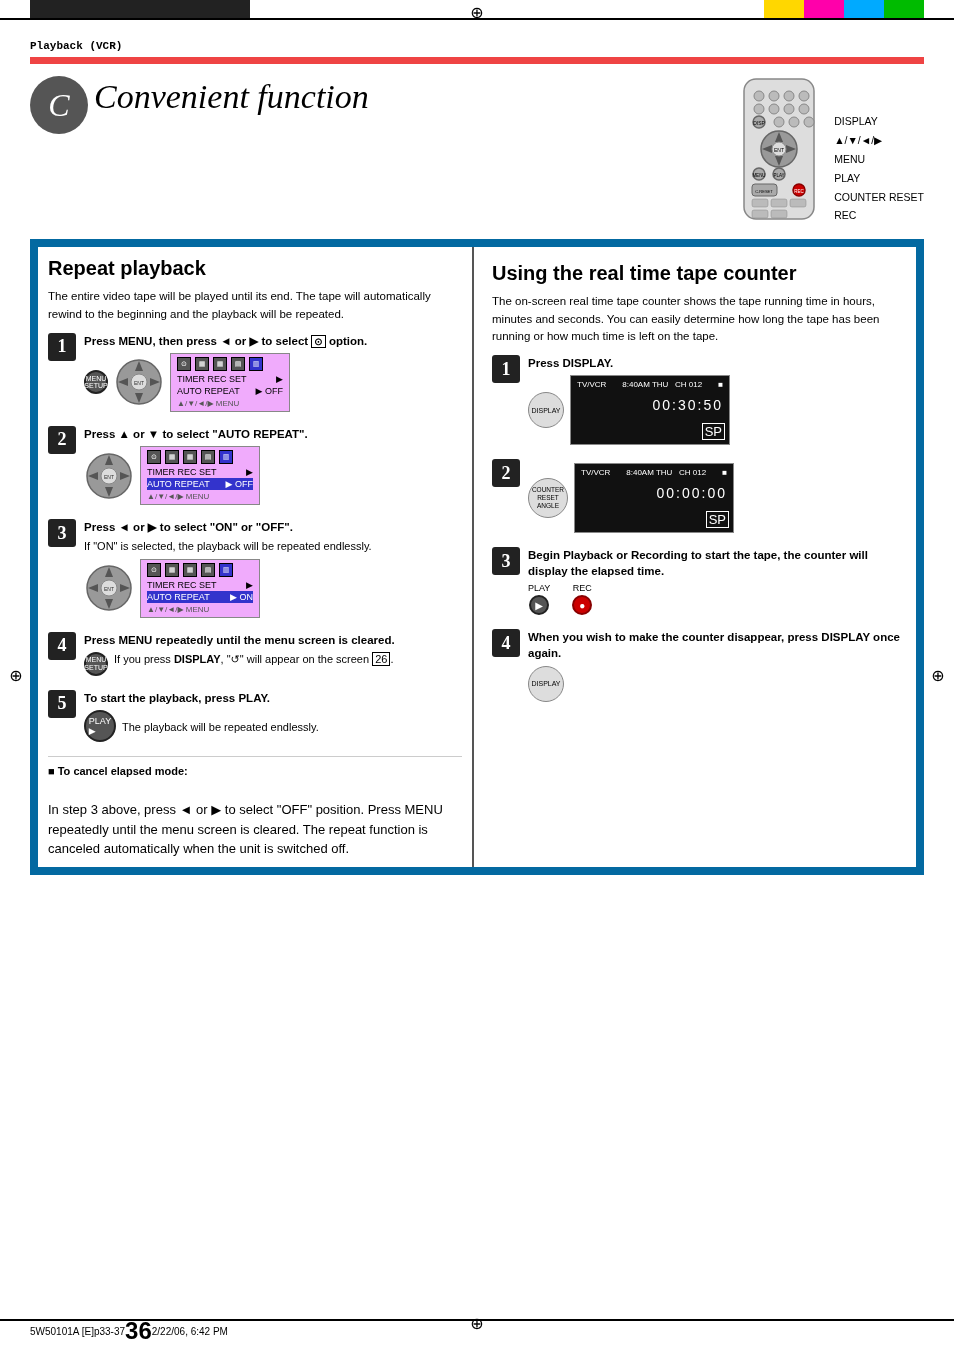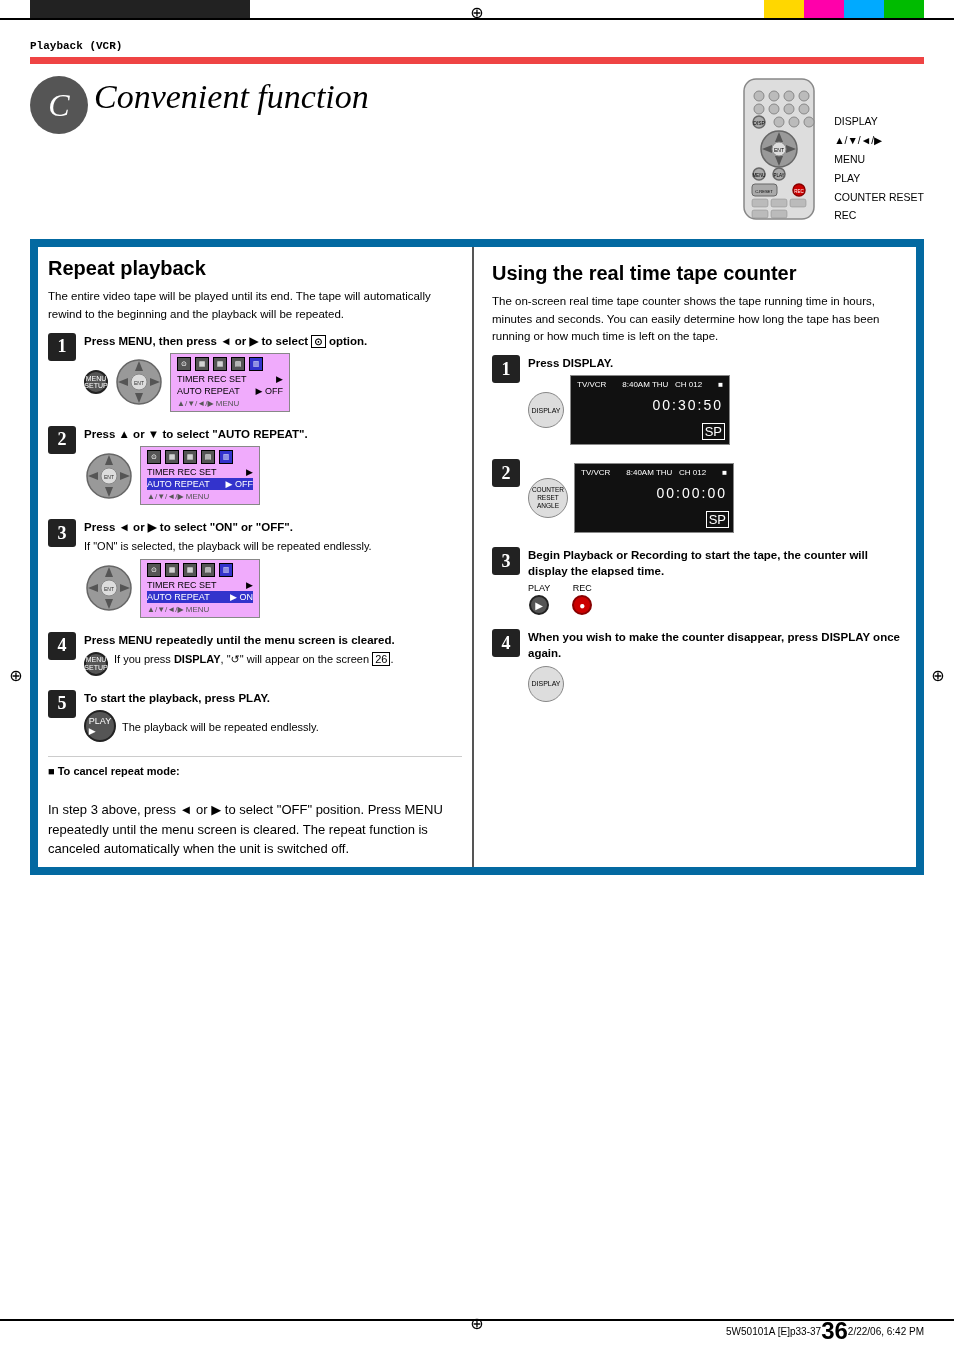--- a/index.html
+++ b/index.html
@@ -231,24 +231,24 @@
       font-size: 11px;
       line-height: 1.5;
       border-top: 1px solid #ccc;
       padding-top: 6px;
     }
 
     
     .footer {
       position: absolute;
       bottom: 6px;
-      left: 16px;
+      left: 30px;
       right: 30px;
       display: flex;
-      justify-content: flex-end;
+      justify-content: flex-start;
       align-items: center;
       font-size: 10px;
     }
     .page-num {
       font-size: 24px;
       font-weight: bold;
     }
 
     
     .illus-row {
@@ -596,21 +596,21 @@
           <div class="illus-row">
             <div style="display:flex;flex-direction:column;align-items:center;">
               <div class="btn-mock" style="font-size:9px;">PLAY<br>▶</div>
             </div>
             <div class="step-sub-text">The playback will be repeated endlessly.</div>
           </div>
         </div>
       </div>
 
       <div class="cancel-note">
-        <div style="font-weight:bold;font-size:11px;">■ <span>To cancel repeat mode:</span></div>
+        <div style="font-weight:bold;font-size:11px;">■ <span>To cancel elapsed mode:</span></div>
         <div style="font-size:13px;line-height:1.5;margin-top:21px;">In step 3 above, press ◄ or ▶ to select "OFF" position. Press MENU repeatedly until the menu screen is cleared. The repeat function is canceled automatically when the unit is switched off.</div>
       </div>
     </div>
 
     <div class="right-section">
       <div class="section-title">Using the real time tape counter</div>
       <div class="section-desc">The on-screen real time tape counter shows the tape running time in hours, minutes and seconds. You can easily determine how long the tape has been running or how much time is left on the tape.</div>
 
       <div class="step">
         <div class="step-num">1</div>

